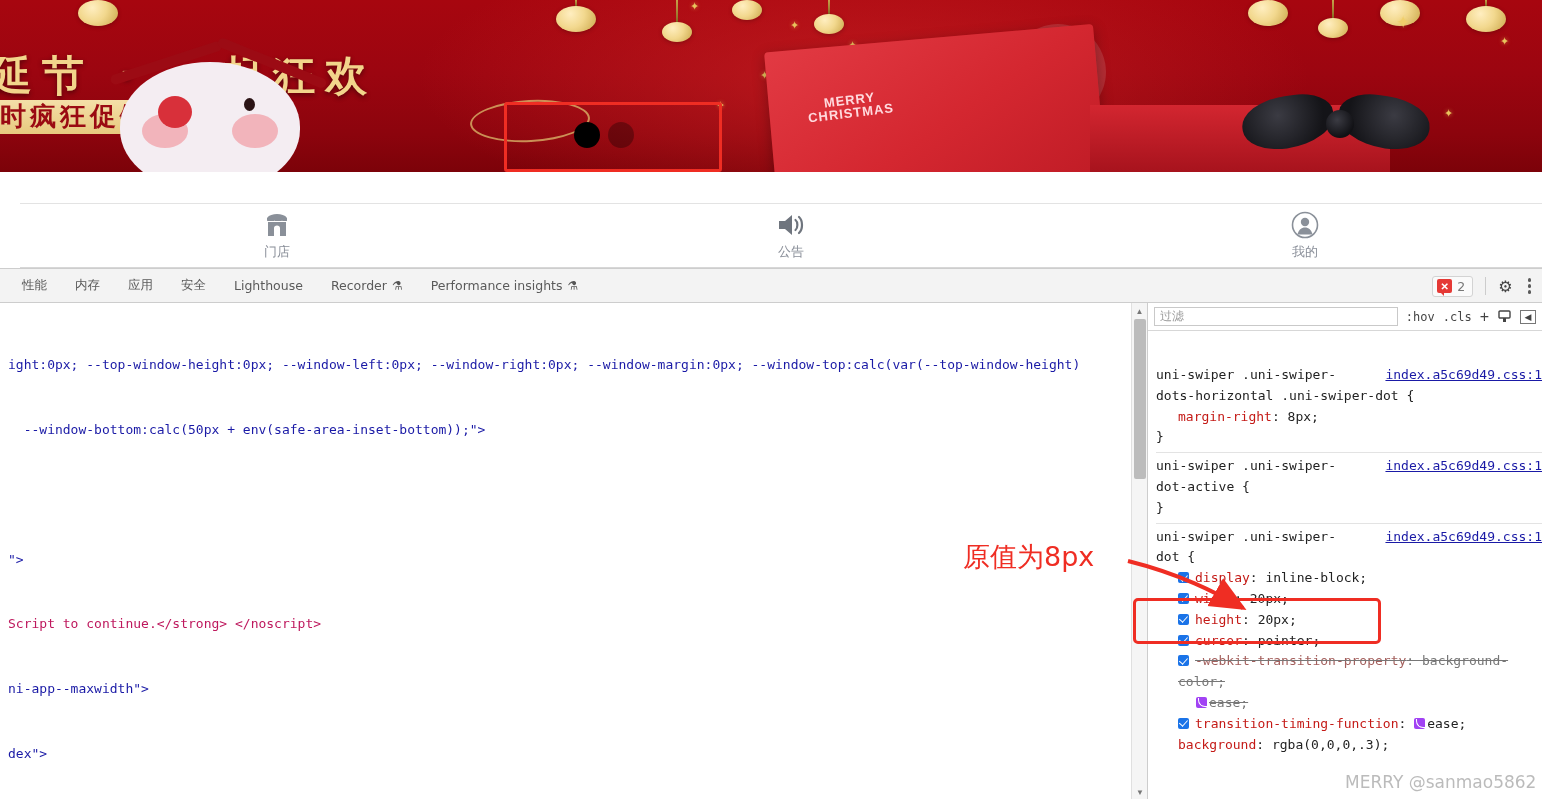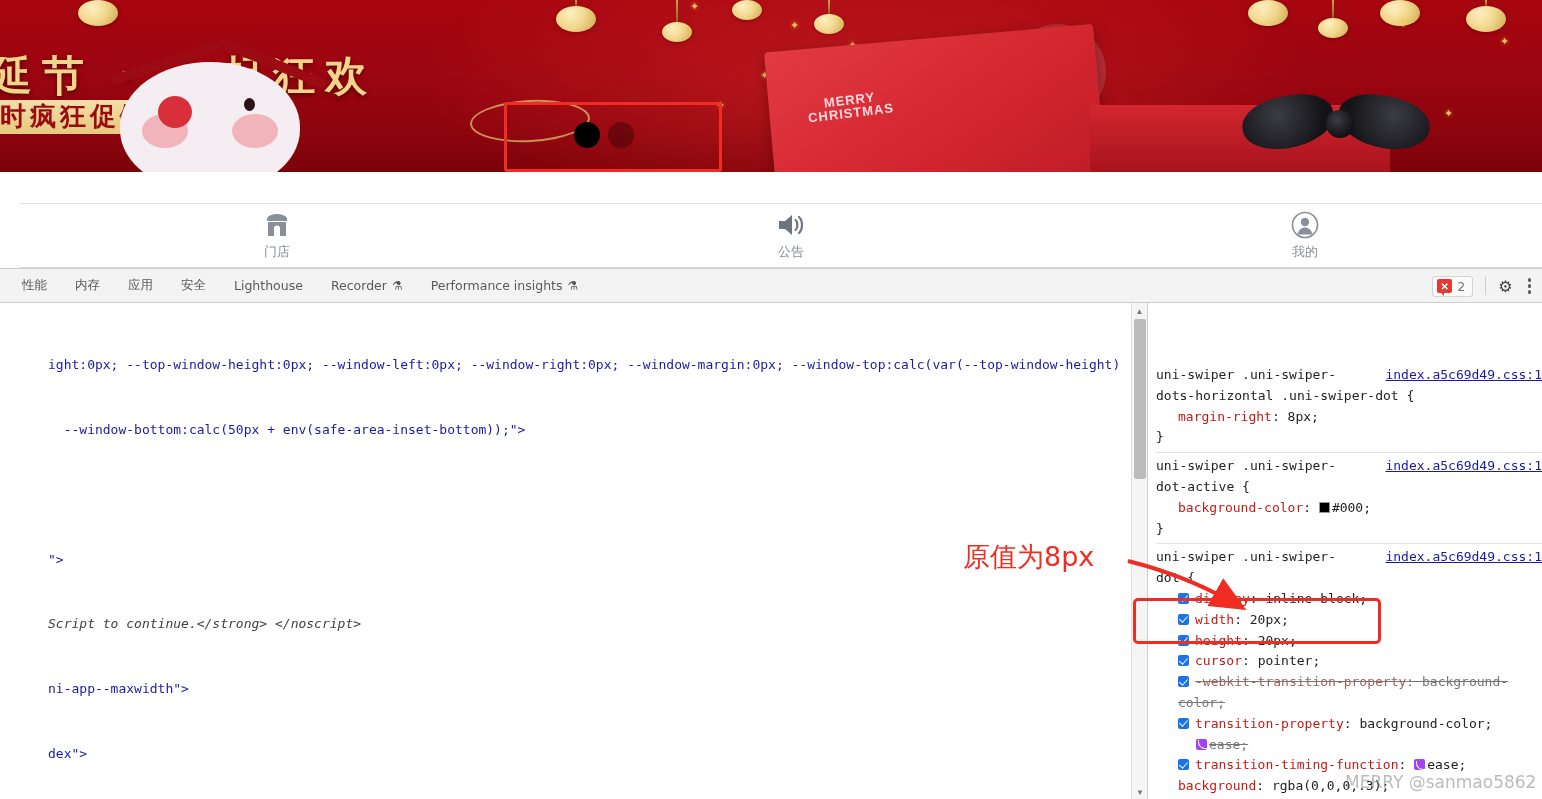--- a/index.html
+++ b/index.html
@@ -248,22 +248,22 @@
     overflow: hidden;
   }
   .dom-code {
     font-family: "DejaVu Sans Mono", monospace;
     font-size: 13px;
     line-height: 21.6px;
     white-space: pre;
     color: #222;
     padding-top: 8px;
   }
-  .dom-code .ln { padding-left: 8px; height: 21.6px; margin-left: 40px; }
-  .tagpunct { color: #404040; font-style: italic; }
+  .dom-code .ln { padding-left: 8px; height: 21.6px; }
+  .tagpunct { color: #be185d; }
   .attrv { color: #1a1aa6; }
   .cssvar { color: #1a1aa6; }
 
   .dom-scroll {
     position: absolute; right: 0; top: 0; width: 16px; height: 497px;
     background: #f5f5f5; border-left: 1px solid #e0e0e0;
   }
   .dom-scroll .arrow {
     height: 16px; display: flex; align-items: center; justify-content: center;
     font-size: 8px; color: #777;
@@ -607,40 +607,50 @@
         <div class="dom-scroll">
           <div class="arrow">▲</div>
           <div class="thumb"></div>
           <div class="arrow" style="position:absolute;bottom:0;left:0;width:16px;">▼</div>
         </div>
       </div>
 
       <div class="styles-pane">
 
 
+        <div class="sp-filter">
+          <div class="sp-filter-input">过滤</div>
+          <span class="sp-chip">:hov</span>
+          <span class="sp-chip">.cls</span>
+          <span class="sp-ico" style="font-size:16px;">+</span>
+          <span class="sp-ico">
+            <svg width="15" height="15" viewBox="0 0 15 15">
+                <rect x="2" y="2" width="11" height="7" rx="1" fill="none" stroke="#444" stroke-width="1.4"></rect>
+                <rect x="6" y="9" width="3" height="4" fill="#444"></rect>
+              </svg>
+          </span>
+          <span class="sp-ico box">◀</span>
+        </div>
 
         <div class="sp-rules">
 
           <div class="rule">
             <span class="src-link">index.a5c69d49.css:1</span>
             <div class="sel-txt">uni-swiper .uni-swiper-</div>
             <div class="sel-txt">dots-horizontal .uni-swiper-dot {</div>
             <div class="indent">
               <span class="prop">margin-right</span><span class="val">: </span><span class="val">8px;</span>
             </div>
             <div>}</div>
           </div>
 
           <div class="rule">
             <span class="src-link">index.a5c69d49.css:1</span>
             <div class="sel-txt">uni-swiper .uni-swiper-</div>
             <div class="sel-txt">dot-active {</div>
-            <div class="indent">
-              <span class="prop">background-color</span><span class="val">: </span><span class="swatch black"></span><span class="val">#000;</span>
-            </div>
             <div>}</div>
           </div>
 
           <div class="rule" style="border-bottom:none;">
             <span class="src-link">index.a5c69d49.css:1</span>
             <div class="sel-txt">uni-swiper .uni-swiper-</div>
             <div class="sel-txt">dot {</div>
 
             <div class="indent">
               <span class="ck"></span><span class="prop">display</span><span class="val">: </span><span class="val">inline-block;</span>
@@ -655,23 +665,20 @@
             </div>
 
             <div class="indent">
               <span class="ck"></span><span class="prop">cursor</span><span class="val">: </span><span class="val">pointer;</span>
             </div>
 
             <div class="indent">
               <span class="ck"></span><span class="struck"><span class="prop">-webkit-transition-property</span>: <span>background-color;</span></span>
             </div>
 
-            <div class="indent">
-              <span class="ck"></span><span class="prop">transition-property</span><span class="val">: </span><span class="val">background-color;</span>
-            </div>
 
             <div class="indent" style="padding-left:40px;">
               <span class="bezier"></span><span class="struck">ease;</span>
             </div>
 
             <div class="indent">
               <span class="ck"></span><span class="prop">transition-timing-function</span><span class="val">: </span><span class="bezier"></span><span class="val">ease;</span>
             </div>
 
             <div class="indent">

